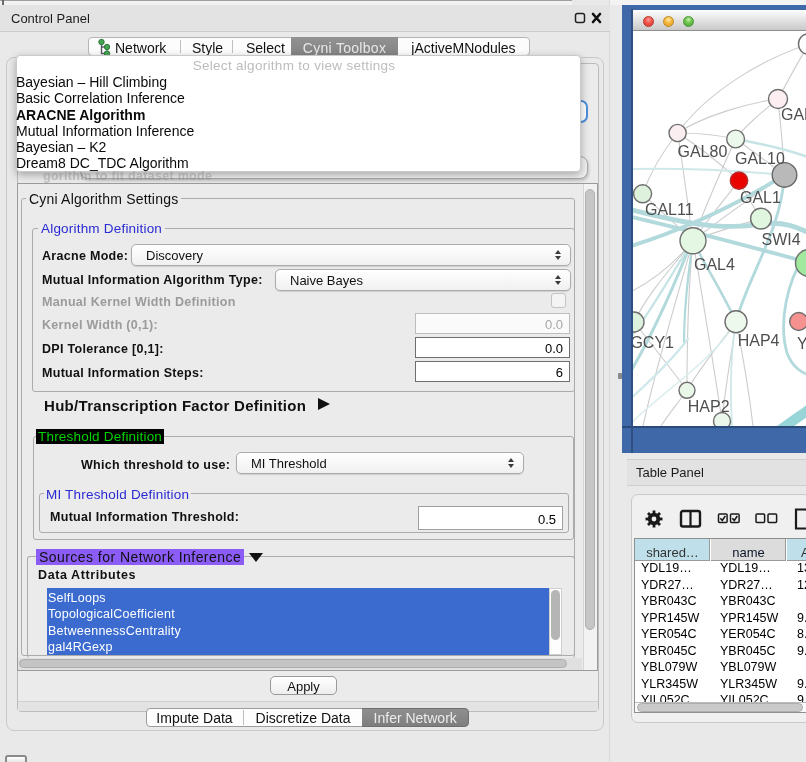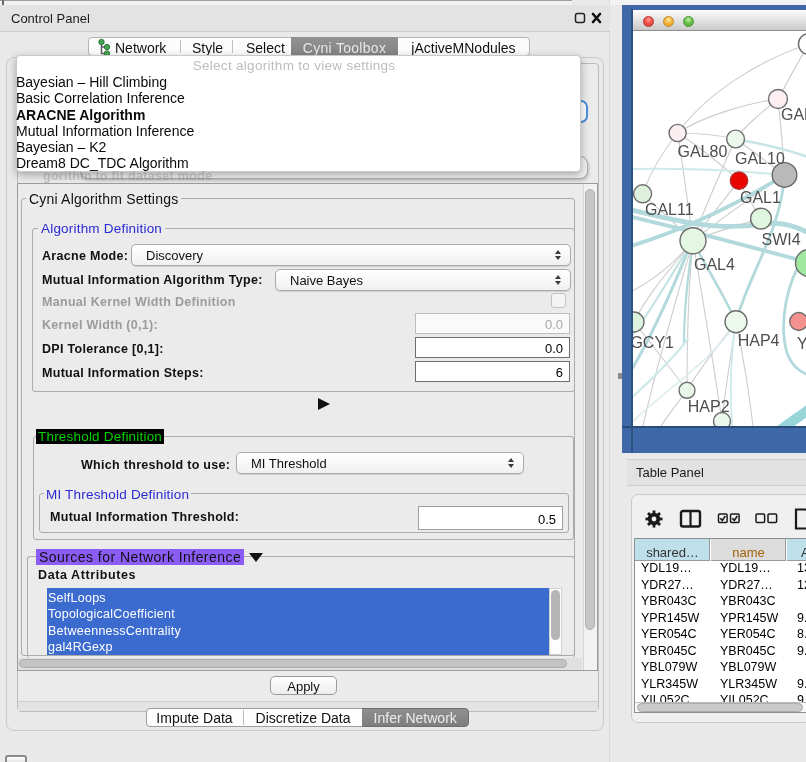--- a/index.html
+++ b/index.html
@@ -80,20 +80,21 @@
 <div class="abs" style="left:415px;top:317px;width:148px;text-align:right;font-size:13px;color:#a8a8a8;">0.0</div>
 
 <div class="abs" style="left:42px;top:342px;font-size:12.5px;letter-spacing:0.3px;font-weight:bold;color:#111;">DPI Tolerance [0,1]:</div>
 <div class="abs" style="left:415px;top:337px;width:155px;height:21px;background:#fff;border:1px solid #6e6e6e;"></div>
 <div class="abs" style="left:415px;top:341px;width:148px;text-align:right;font-size:13px;color:#000;">0.0</div>
 
 <div class="abs" style="left:42px;top:366px;font-size:12.5px;letter-spacing:0.3px;font-weight:bold;color:#111;">Mutual Information Steps:</div>
 <div class="abs" style="left:415px;top:361px;width:155px;height:21px;background:#fff;border:1px solid #6e6e6e;"></div>
 <div class="abs" style="left:415px;top:365px;width:148px;text-align:right;font-size:13px;color:#000;">6</div>
 
+<div class="abs" style="left:44px;top:397px;font-size:15px;letter-spacing:0.3px;font-weight:bold;color:#111;">Hub/Transcription Factor Definition</div>
 <div class="abs" style="left:318px;top:398px;width:0;height:0;border-left:12px solid #111;border-top:6.8px solid transparent;border-bottom:6.8px solid transparent;"></div>
 
 <div class="abs" style="left:33px;top:436px;width:541px;height:104px;border:1px solid #ababab;border-radius:3px;"></div>
 <div class="abs" style="left:36px;top:429px;background:#000000;padding:0 2px;font-size:13.5px;letter-spacing:0.2px;color:#00d300;">Threshold Definition</div>
 
 <div class="abs" style="left:81px;top:458px;font-size:12.5px;letter-spacing:0.3px;font-weight:bold;color:#111;">Which threshold to use:</div>
 <div class="combo abs" style="left:236px;top:452px;width:288px;height:22px;"></div>
 <div class="abs" style="left:251px;top:456px;font-size:13px;color:#111;">MI Threshold</div>
 
 <div class="abs" style="left:39px;top:493px;width:530px;height:40px;border:1px solid #ababab;border-radius:3px;"></div>
@@ -259,21 +260,21 @@
   </g>
 
   <path d="M152 3.5 h10 l4 4 v15 h-14 z" fill="none" stroke="#1a1a1a" stroke-width="2.2"></path>
 </svg>
 
 <div class="abs" style="left:634px;top:538px;width:172px;height:175px;background:#fff;border:1px solid #8f8f8f;border-right:none;overflow:hidden;">
   <div style="position:absolute;left:0;top:0;width:75px;height:22px;background:#bfe0ea;border-right:1px solid #9a9a9a;border-bottom:1px solid #9a9a9a;"></div>
   <div style="position:absolute;left:76px;top:0;width:75px;height:22px;background:#dcdcdc;border-right:1px solid #9a9a9a;border-bottom:1px solid #9a9a9a;"></div>
   <div style="position:absolute;left:152px;top:0;width:25px;height:22px;background:#bfe0ea;border-bottom:1px solid #9a9a9a;"></div>
   <div style="position:absolute;left:0;top:6px;width:75px;text-align:center;font-size:13px;color:#333;">shared…</div>
-  <div style="position:absolute;left:76px;top:6px;width:75px;text-align:center;font-size:13px;color:#a16207;">name</div>
+  <div style="position:absolute;left:76px;top:6px;width:75px;text-align:center;font-size:13px;color:#0f172a;">name</div>
   <div style="position:absolute;left:166px;top:6px;font-size:13px;color:#333;">A</div>
   <div style="position:absolute;left:6px;top:21px;font-size:12.5px;color:#000;line-height:16.5px;">YDL19…<br>YDR27…<br>YBR043C<br>YPR145W<br>YER054C<br>YBR045C<br>YBL079W<br>YLR345W<br>YIL052C</div>
   <div style="position:absolute;left:85px;top:21px;font-size:12.5px;color:#000;line-height:16.5px;">YDL19…<br>YDR27…<br>YBR043C<br>YPR145W<br>YER054C<br>YBR045C<br>YBL079W<br>YLR345W<br>YIL052C</div>
   <div style="position:absolute;left:162px;top:21px;font-size:12.5px;color:#000;line-height:16.5px;">13<br>12<br>&nbsp;<br>9.<br>8.<br>9.<br>&nbsp;<br>9.<br>9.</div>
 
   <div style="position:absolute;left:0;top:163px;width:172px;height:12px;background:#fafafa;border-top:1px solid #bbb;"></div>
   <div style="position:absolute;left:2px;top:164px;width:166px;height:9px;background:#c9c9c9;border:1px solid #adadad;border-radius:4.5px;"></div>
 </div>
 
 </div>

